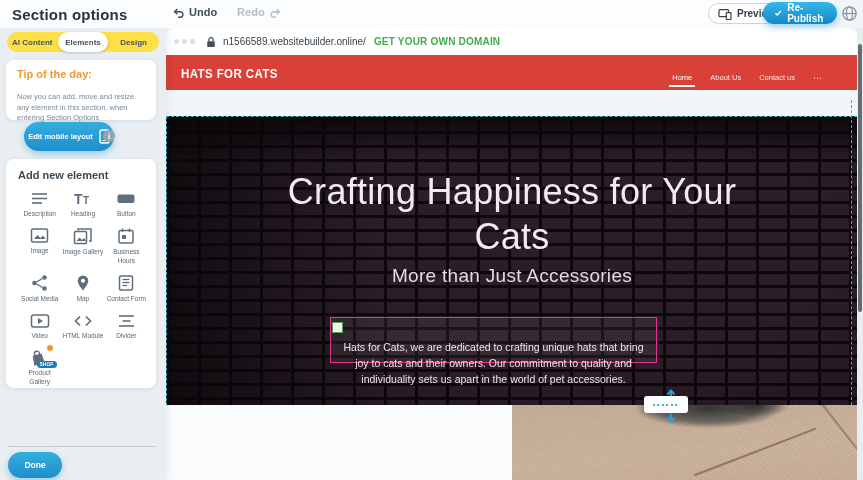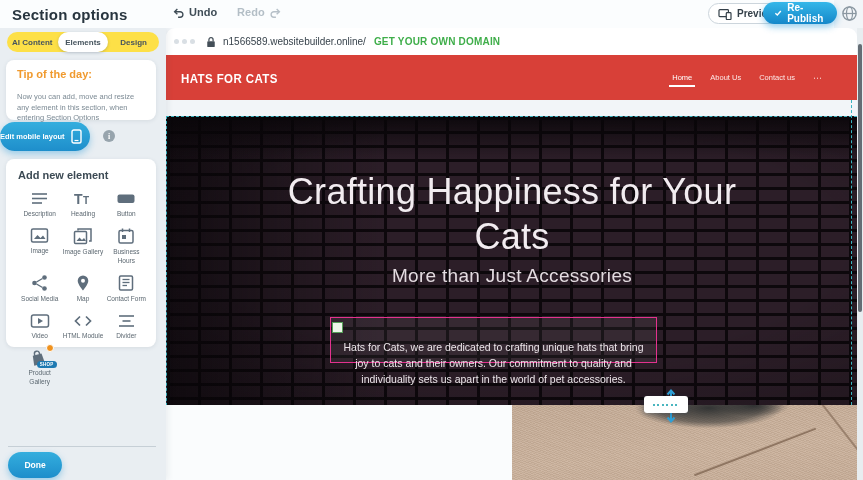--- a/index.html
+++ b/index.html
@@ -20,25 +20,25 @@
   .globe-btn { position:absolute; left:840px; top:4px; width:19px; height:19px; border-radius:50%; cursor:pointer; display:flex; align-items:center; justify-content:center; }
 
   
   .sidebar { position:absolute; left:0; top:28px; width:166px; height:452px; background:#e9eef2; z-index:20; box-shadow:2px 0 6px rgba(40,60,80,.08); }
   .tabs { position:absolute; left:7px; top:4px; width:152px; height:20px; background:#fde047; border-radius:12px; display:flex;justify-content:flex-end; }
   .tab { flex:1; display:flex; align-items:center; justify-content:center; font-size:8px; font-weight:bold; color:#46545e; border-radius:12px; cursor:pointer; }
   .tab.active { background:#fff; box-shadow:0 1px 3px rgba(40,60,80,.25); }
   .tip-card { position:absolute; left:6px; top:32px; width:150px; height:60px; background:#fff; border-radius:8px; box-shadow:0 1px 4px rgba(40,60,80,.1); padding:8px 11px; }
   .tip-title { font-size:11px; font-weight:bold; color:#f09a2e; margin-bottom:12px; }
   .tip-body { font-size:7.5px; color:#7c8a94; line-height:1.4; }
-  .edit-mobile-btn { position:absolute; left:0; top:94px; width:90px; height:29px; border-radius:15px;
+  .edit-mobile-btn { position:absolute; left:24px; top:94px; width:90px; height:29px; border-radius:15px;
     background:linear-gradient(180deg,#34aede,#1e8ecb); color:#fff; font-size:7.5px; font-weight:bold;
-    display:flex; align-items:center; justify-content:flex-start; gap:6px; box-shadow:0 3px 7px rgba(33,150,214,.4); cursor:pointer; }
+    display:flex; align-items:center; justify-content:center; gap:6px; box-shadow:0 3px 7px rgba(33,150,214,.4); cursor:pointer; }
   .info-dot { position:absolute; left:103px; top:102px; width:12px; height:12px; border-radius:50%; background:#97a4ad; color:#fff; font-size:8px; font-weight:bold; display:flex; align-items:center; justify-content:center; font-family:"Liberation Serif",serif; cursor:pointer; }
-  .add-card { position:absolute; left:6px; top:131px; width:150px; height:188px; background:#fff; border-radius:8px; box-shadow:0 1px 4px rgba(40,60,80,.1); padding:10px 8px 6px 12px; }
+  .add-card { position:absolute; left:6px; top:131px; width:150px; height:229px; background:#fff; border-radius:8px; box-shadow:0 1px 4px rgba(40,60,80,.1); padding:10px 8px 6px 12px; }
   .add-title { font-size:11px; font-weight:bold; color:#3c4a54; margin-bottom:9px; }
   .el-grid { display:grid; grid-template-columns:1fr 1fr 1fr; row-gap:9px; }
   .el-cell { display:flex; flex-direction:column; align-items:center; gap:3px; cursor:pointer; }
   .el-cell svg { display:block; }
   .el-label { font-size:6.5px; color:#5b6770; text-align:center; line-height:1.3; }
   .shop-wrap { position:relative; width:22px; height:17px; }
   .shop-badge { position:absolute; right:-3px; top:-5px; width:8px; height:8px; border-radius:50%; background:#f0921e; border:1px solid #fff; }
   .shop-pill { position:absolute; right:-6px; bottom:-2px; background:#1e7ab2; color:#fff; font-size:4.5px; font-weight:bold; padding:1px 3px; border-radius:5px; letter-spacing:.3px; }
   .side-divider { position:absolute; left:8px; top:418px; width:148px; height:1px; background:#c6cfd6; }
   .done-btn { position:absolute; left:8px; top:424px; width:54px; height:26px; border-radius:14px;
@@ -48,21 +48,21 @@
   
   .preview { position:absolute; left:166px; top:28px; width:691px; height:452px; }
   .browser-bar { position:absolute; left:0; top:0; width:691px; height:27px; background:#fff; border-radius:9px 9px 0 0; display:flex; align-items:center; }
   .b-dots { display:flex; gap:3px; margin-left:8px; }
   .b-dot { width:5px; height:5px; border-radius:50%; background:#d9dfe4; }
   .lock { margin-left:11px; }
   .url-text { margin-left:7px; font-size:10px; color:#38434c; }
   .domain-link { margin-left:8px; font-size:10px; font-weight:bold; color:#3fae4a; letter-spacing:.2px; cursor:pointer; }
 
   
-  .site-header { position:absolute; left:0; top:27px; width:691px; height:45px; background:#d84038; display:flex; align-items:center; }
+  .site-header { position:absolute; left:0; top:27px; width:691px; height:35px; background:#d84038; display:flex; align-items:center; }
   .logo { margin-left:15px; font-size:11.5px; font-weight:bold; color:#fff; letter-spacing:.4px; transform:scaleY(1.15); }
   .nav { position:absolute; right:34px; top:0; height:45px; display:flex; align-items:center; gap:18px; }
   .nav-item { font-size:7.5px; color:#fde9e8; cursor:pointer; position:relative; padding:6px 0; }
   .nav-item.active { color:#fff; }
   .nav-item.active::after { content:""; position:absolute; left:-3px; right:-3px; bottom:1px; height:2px; background:#fff; }
   .nav-more { font-size:9px; color:#fde9e8; cursor:pointer; letter-spacing:1px; }
 
   
   .hero { position:absolute; left:0; top:88px; width:691px; height:305px;
     background-color:#2c1e28;

